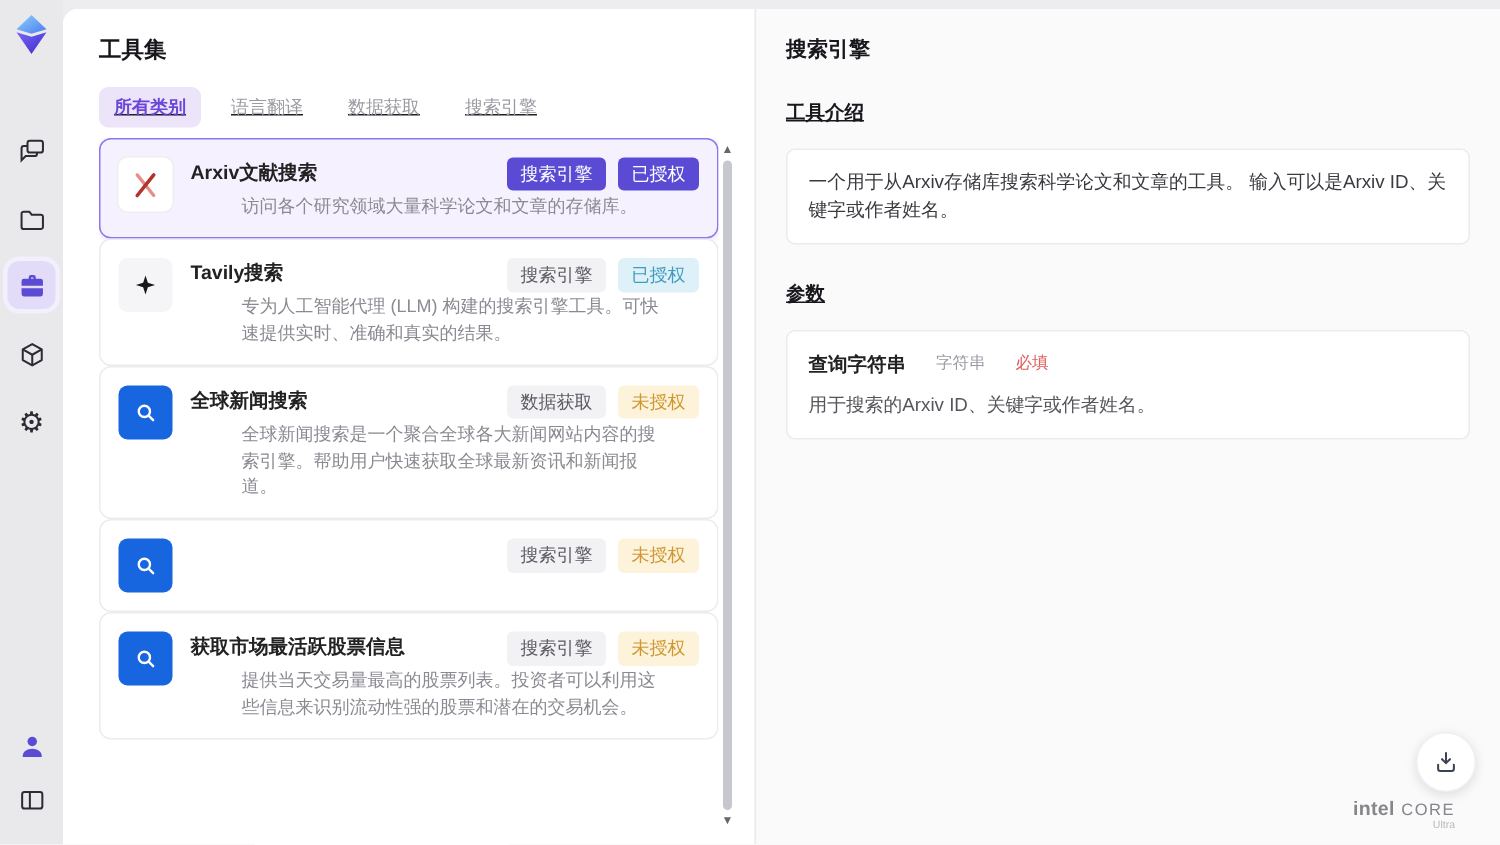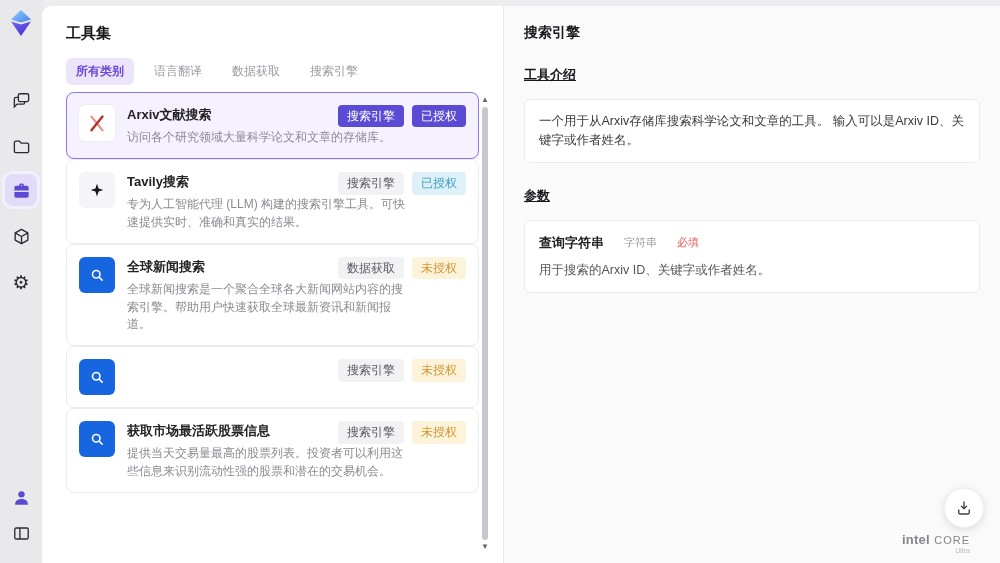--- a/index.html
+++ b/index.html
@@ -26,21 +26,21 @@
   
   .main {
     position:absolute; left:42px; top:6px; right:0; bottom:0;
     background:#fff; border-top-left-radius:10px; overflow:hidden;
   }
   .list-pane {
     position:absolute; left:0; top:0; bottom:0; width:461px;
     padding:18px 24px 0 24px; background:#fff;
   }
   .page-title { font-size:15px; font-weight:bold; color:#17171c; }
-  .tabs { display:flex; align-items:center; gap:10px; margin-top:15px; }
+  .tabs { display:flex; align-items:center; gap:10px; margin-top:15px;text-decoration:underline; }
   .tab {
     border:none; background:transparent; font-size:12px; color:#9a9aa3;
     padding:5px 10px; border-radius:6px; cursor:pointer; white-space:nowrap;
     font-family:inherit;
   }
   .tab.active { background:#ece5fa; color:#6b46d9; font-weight:bold; }
   .tool-list {
     position:absolute; left:24px; right:24px; top:86px; bottom:0;
     display:flex; flex-direction:column; overflow:hidden;
   }
@@ -58,20 +58,21 @@
     display:flex; align-items:center; justify-content:center;
   }
   .tile.light { background:#f5f5f7; }
   .tile.white { background:#ffffff; box-shadow:0 0 0 1px #eee; }
   .tile.blue  { background:#1766e0; }
   .card-main { flex:1; min-width:0; padding-top:1px; }
   .card-title { font-size:13px; font-weight:bold; color:#222; }
   .card-desc {
     margin-top:5px; font-size:12px; line-height:1.45; color:#8a8a92;
     max-width:282px;
+    margin-left:34px;
   }
   .badges { position:absolute; top:12px; right:12px; display:flex; gap:8px; }
   .badge {
     font-size:12px; padding:3px 9px; border-radius:4px; white-space:nowrap;
     line-height:1.35;
   }
   .badge.solid  { background:#5b4bd4; color:#fff; }
   .badge.gray   { background:#f2f2f5; color:#5a5a62; }
   .badge.cyan   { background:#def1f8; color:#3f9cbe; }
   .badge.yellow { background:#fdf3da; color:#cf9732; }

